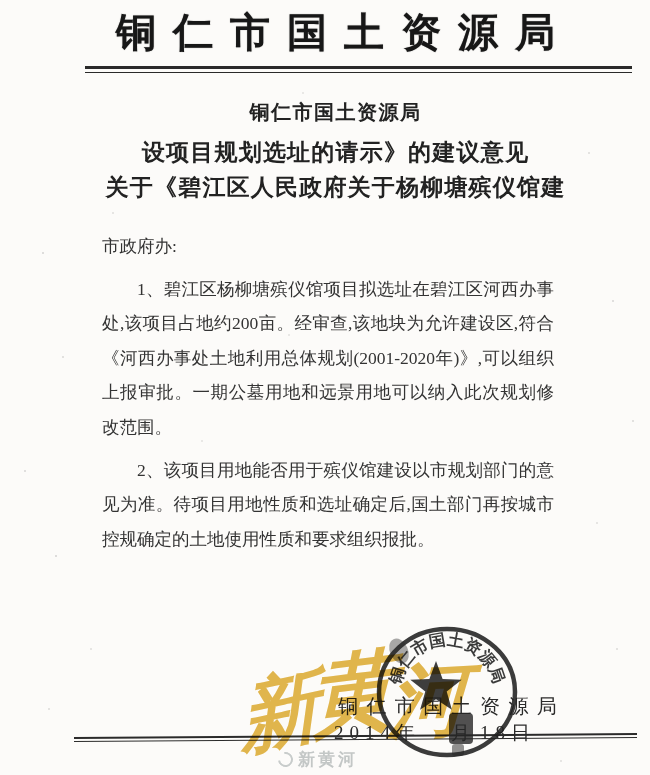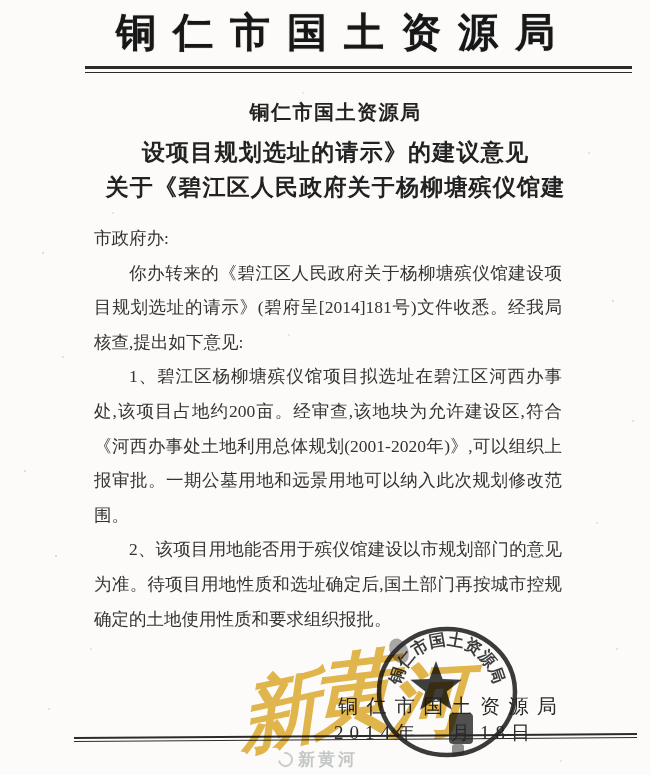--- a/index.html
+++ b/index.html
@@ -31,21 +31,21 @@
     text-align:center;font-weight:bold;color:#222;
   }
   .doc-title .t1{font-size:20px;letter-spacing:1.5px;margin-bottom:9px;}
   .doc-title .t2{font-size:23px;line-height:35px;letter-spacing:1.2px;}
   
   .body-text{
     position:absolute;top:221px;left:94px;width:468px;
     font-size:17.5px;line-height:34.6px;
     text-align:justify;color:#333;
   }
-  .body-text p{margin:0;text-indent:2em;}
+  .body-text p{margin:8px;text-indent:2em;}
   .body-text p.salutation{text-indent:0;}
   
   .sig-agency{
     position:absolute;top:693px;left:338px;
     font-size:20px;letter-spacing:8.4px;color:#2b2b2b;white-space:nowrap;
   }
   .sig-date{
     position:absolute;top:720px;left:334px;
     font-size:19px;letter-spacing:6px;color:#2b2b2b;white-space:nowrap;
   }
@@ -111,21 +111,20 @@
   <div class="rule-top"></div>
 
   <div class="doc-title">
     <div class="t1">铜仁市国土资源局</div>
     <div class="t2">设项目规划选址的请示》的建议意见</div>
     <div class="t2">关于《碧江区人民政府关于杨柳塘殡仪馆建</div>
   </div>
 
   <div class="body-text">
     <p class="salutation">市政府办:</p>
-    <p>你办转来的《碧江区人民政府关于杨柳塘殡仪馆建设项目规划选址的请示》(碧府呈[2014]181号)文件收悉。经我局核查,提出如下意见:</p>
     <p>1、碧江区杨柳塘殡仪馆项目拟选址在碧江区河西办事处,该项目占地约200亩。经审查,该地块为允许建设区,符合《河西办事处土地利用总体规划(2001-2020年)》,可以组织上报审批。一期公墓用地和远景用地可以纳入此次规划修改范围。</p>
     <p>2、该项目用地能否用于殡仪馆建设以市规划部门的意见为准。待项目用地性质和选址确定后,国土部门再按城市控规确定的土地使用性质和要求组织报批。</p>
   </div>
 
   <div class="sig-agency">铜仁市国土资源局</div>
   <div class="sig-date">
     <span>2014年</span><span class="gap"></span><span>月</span><span class="day">18日</span>
   </div>
 
   <div class="rule-bottom"></div>

